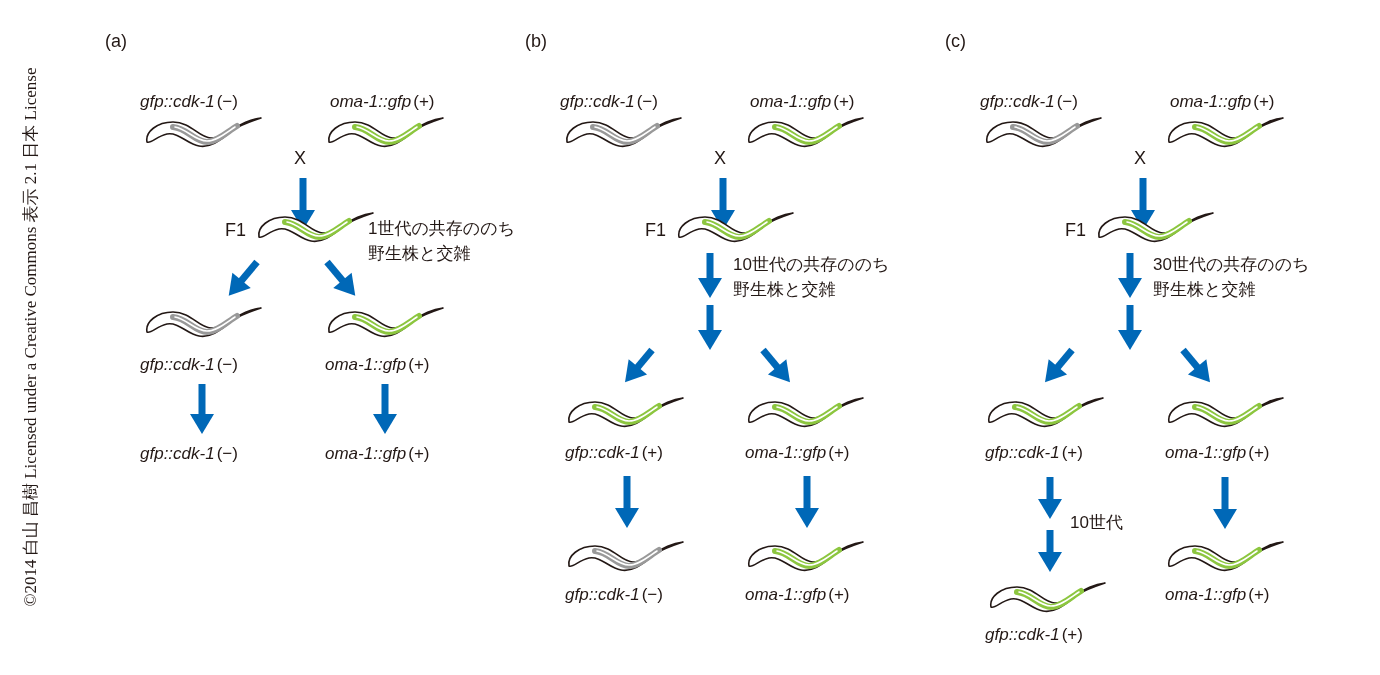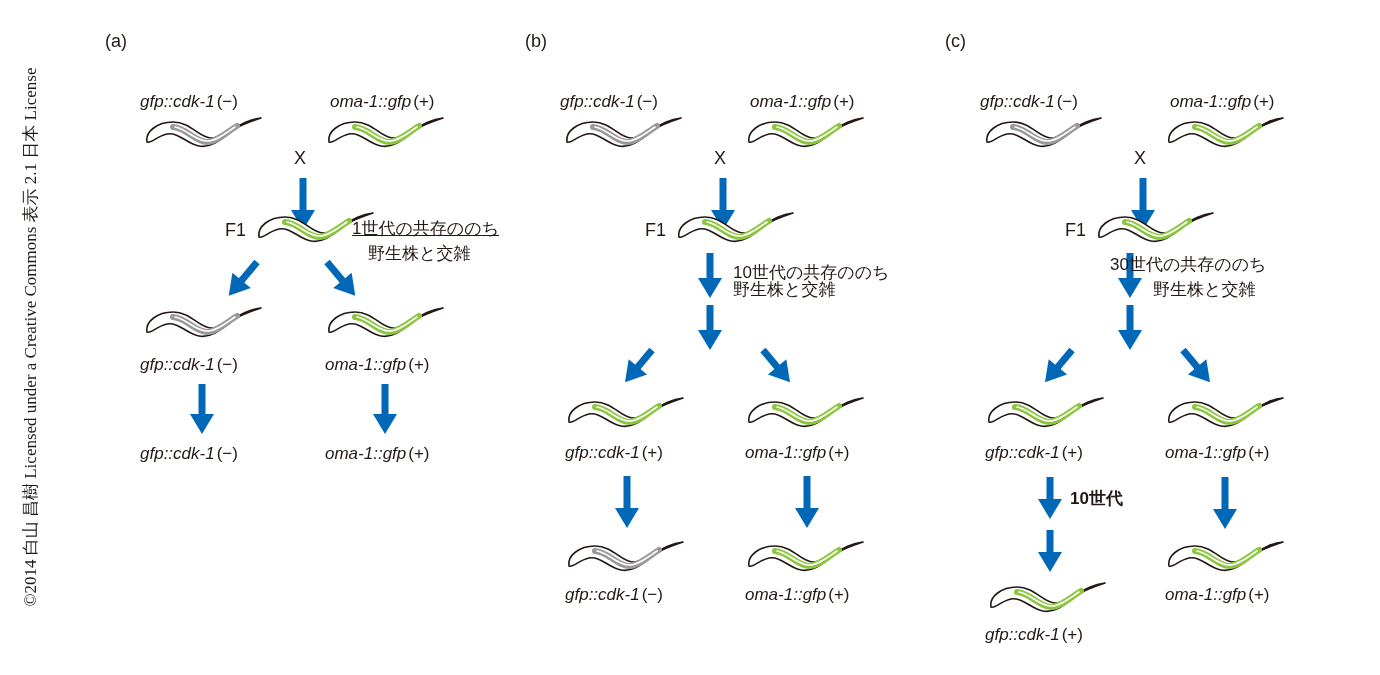--- a/index.html
+++ b/index.html
@@ -43,21 +43,21 @@
       <rect x="11.5" y="0" width="7" height="34" fill="#0068b7"></rect>
       <polygon points="3,32 27,32 15,52" fill="#0068b7"></polygon>
     </svg></div>
     <div class="txt" style="font-size: 18px; left: 225px; top: 219px;">F1</div>
     <div class="worm" style="left: 255px; top: 207px;"><svg width="120" height="40" viewBox="0 0 120 40">
       <path d="M4,30 C2,20 14,10 30,10 C48,10 56,26 68,26 C84,26 96,8 118,6
                C106,10 96,14 90,18 C76,30 66,36 56,34 C44,32 36,20 24,22 C14,24 8,32 4,30 Z" fill="#fff" stroke="#231815" stroke-width="1.6" stroke-linejoin="round"></path>
       <path d="M30,15 C44,16 52,30 64,30 C74,30 84,20 94,14" fill="none" stroke="#8cc63f" stroke-width="6" stroke-linecap="round"></path>
       <path d="M32,15 C44,17 52,29 64,29 C74,29 84,20 92,15" fill="none" stroke="#fff" stroke-width="1.6" stroke-linecap="round"></path>
     </svg></div>
-    <div class="txt" style="left: 352px; top: 218px; text-decoration: underline;">1世代の共存ののち</div>
+    <div class="txt" style="left: 368px; top: 218px;">1世代の共存ののち</div>
     <div class="txt" style="left: 368px; top: 243px;">野生株と交雑</div>
     <div class="arrow" style="transform-origin: 15px 0px; transform: rotate(40deg); left: 242px; top: 262px;"><svg width="30" height="44" viewBox="0 0 30 44">
       <rect x="11.5" y="0" width="7" height="26" fill="#0068b7"></rect>
       <polygon points="3,24 27,24 15,44" fill="#0068b7"></polygon>
     </svg></div>
     <div class="arrow" style="transform-origin: 15px 0px; transform: rotate(-40deg); left: 312px; top: 262px;"><svg width="30" height="44" viewBox="0 0 30 44">
       <rect x="11.5" y="0" width="7" height="26" fill="#0068b7"></rect>
       <polygon points="3,24 27,24 15,44" fill="#0068b7"></polygon>
     </svg></div>
     <div class="worm" style="left: 143px; top: 302px;"><svg width="120" height="40" viewBox="0 0 120 40">
@@ -108,21 +108,21 @@
     <div class="worm" style="left: 675px; top: 207px;"><svg width="120" height="40" viewBox="0 0 120 40">
       <path d="M4,30 C2,20 14,10 30,10 C48,10 56,26 68,26 C84,26 96,8 118,6
                C106,10 96,14 90,18 C76,30 66,36 56,34 C44,32 36,20 24,22 C14,24 8,32 4,30 Z" fill="#fff" stroke="#231815" stroke-width="1.6" stroke-linejoin="round"></path>
       <path d="M30,15 C44,16 52,30 64,30 C74,30 84,20 94,14" fill="none" stroke="#8cc63f" stroke-width="6" stroke-linecap="round"></path>
       <path d="M32,15 C44,17 52,29 64,29 C74,29 84,20 92,15" fill="none" stroke="#fff" stroke-width="1.6" stroke-linecap="round"></path>
     </svg></div>
     <div class="arrow" style="transform-origin: 15px 0px; left: 695px; top: 253px;"><svg width="30" height="45" viewBox="0 0 30 45">
       <rect x="11.5" y="0" width="7" height="27" fill="#0068b7"></rect>
       <polygon points="3,25 27,25 15,45" fill="#0068b7"></polygon>
     </svg></div>
-    <div class="txt" style="left: 733px; top: 262px;">10世代の共存ののち</div>
+    <div class="txt" style="left: 733px; top: 254px;">10世代の共存ののち</div>
     <div class="txt" style="left: 733px; top: 279px;">野生株と交雑</div>
     <div class="arrow" style="transform-origin: 15px 0px; left: 695px; top: 305px;"><svg width="30" height="45" viewBox="0 0 30 45">
       <rect x="11.5" y="0" width="7" height="27" fill="#0068b7"></rect>
       <polygon points="3,25 27,25 15,45" fill="#0068b7"></polygon>
     </svg></div>
     <div class="arrow" style="transform-origin: 15px 0px; transform: rotate(40deg); left: 637px; top: 350px;"><svg width="30" height="42" viewBox="0 0 30 42">
       <rect x="11.5" y="0" width="7" height="24" fill="#0068b7"></rect>
       <polygon points="3,22 27,22 15,42" fill="#0068b7"></polygon>
     </svg></div>
     <div class="arrow" style="transform-origin: 15px 0px; transform: rotate(-40deg); left: 748px; top: 350px;"><svg width="30" height="42" viewBox="0 0 30 42">
@@ -189,21 +189,21 @@
     <div class="worm" style="left: 1095px; top: 207px;"><svg width="120" height="40" viewBox="0 0 120 40">
       <path d="M4,30 C2,20 14,10 30,10 C48,10 56,26 68,26 C84,26 96,8 118,6
                C106,10 96,14 90,18 C76,30 66,36 56,34 C44,32 36,20 24,22 C14,24 8,32 4,30 Z" fill="#fff" stroke="#231815" stroke-width="1.6" stroke-linejoin="round"></path>
       <path d="M30,15 C44,16 52,30 64,30 C74,30 84,20 94,14" fill="none" stroke="#8cc63f" stroke-width="6" stroke-linecap="round"></path>
       <path d="M32,15 C44,17 52,29 64,29 C74,29 84,20 92,15" fill="none" stroke="#fff" stroke-width="1.6" stroke-linecap="round"></path>
     </svg></div>
     <div class="arrow" style="transform-origin: 15px 0px; left: 1115px; top: 253px;"><svg width="30" height="45" viewBox="0 0 30 45">
       <rect x="11.5" y="0" width="7" height="27" fill="#0068b7"></rect>
       <polygon points="3,25 27,25 15,45" fill="#0068b7"></polygon>
     </svg></div>
-    <div class="txt" style="left: 1110px; top: 254px;">30世代の共存ののち</div>
+    <div class="txt" style="left: 1153px; top: 254px;">30世代の共存ののち</div>
     <div class="txt" style="left: 1153px; top: 279px;">野生株と交雑</div>
     <div class="arrow" style="transform-origin: 15px 0px; left: 1115px; top: 305px;"><svg width="30" height="45" viewBox="0 0 30 45">
       <rect x="11.5" y="0" width="7" height="27" fill="#0068b7"></rect>
       <polygon points="3,25 27,25 15,45" fill="#0068b7"></polygon>
     </svg></div>
     <div class="arrow" style="transform-origin: 15px 0px; transform: rotate(40deg); left: 1057px; top: 350px;"><svg width="30" height="42" viewBox="0 0 30 42">
       <rect x="11.5" y="0" width="7" height="24" fill="#0068b7"></rect>
       <polygon points="3,22 27,22 15,42" fill="#0068b7"></polygon>
     </svg></div>
     <div class="arrow" style="transform-origin: 15px 0px; transform: rotate(-40deg); left: 1168px; top: 350px;"><svg width="30" height="42" viewBox="0 0 30 42">
@@ -221,21 +221,21 @@
                C106,10 96,14 90,18 C76,30 66,36 56,34 C44,32 36,20 24,22 C14,24 8,32 4,30 Z" fill="#fff" stroke="#231815" stroke-width="1.6" stroke-linejoin="round"></path>
       <path d="M30,15 C44,16 52,30 64,30 C74,30 84,20 94,14" fill="none" stroke="#8cc63f" stroke-width="6" stroke-linecap="round"></path>
       <path d="M32,15 C44,17 52,29 64,29 C74,29 84,20 92,15" fill="none" stroke="#fff" stroke-width="1.6" stroke-linecap="round"></path>
     </svg></div>
     <div class="geno" style="left: 985px; top: 443px;"><i>gfp::cdk-1</i><span class="sign">(+)</span></div>
     <div class="geno" style="left: 1165px; top: 443px;"><i>oma-1::gfp</i><span class="sign">(+)</span></div>
     <div class="arrow" style="transform-origin: 15px 0px; left: 1035px; top: 477px;"><svg width="30" height="42" viewBox="0 0 30 42">
       <rect x="11.5" y="0" width="7" height="24" fill="#0068b7"></rect>
       <polygon points="3,22 27,22 15,42" fill="#0068b7"></polygon>
     </svg></div>
-    <div class="txt" style="left: 1070px; top: 488px; font-weight: bold;">10世代</div>
+    <div class="txt" style="left: 1070px; top: 512px;">10世代</div>
     <div class="arrow" style="transform-origin: 15px 0px; left: 1035px; top: 530px;"><svg width="30" height="42" viewBox="0 0 30 42">
       <rect x="11.5" y="0" width="7" height="24" fill="#0068b7"></rect>
       <polygon points="3,22 27,22 15,42" fill="#0068b7"></polygon>
     </svg></div>
     <div class="worm" style="left: 987px; top: 577px;"><svg width="120" height="40" viewBox="0 0 120 40">
       <path d="M4,30 C2,20 14,10 30,10 C48,10 56,26 68,26 C84,26 96,8 118,6
                C106,10 96,14 90,18 C76,30 66,36 56,34 C44,32 36,20 24,22 C14,24 8,32 4,30 Z" fill="#fff" stroke="#231815" stroke-width="1.6" stroke-linejoin="round"></path>
       <path d="M30,15 C44,16 52,30 64,30 C74,30 84,20 94,14" fill="none" stroke="#8cc63f" stroke-width="6" stroke-linecap="round"></path>
       <path d="M32,15 C44,17 52,29 64,29 C74,29 84,20 92,15" fill="none" stroke="#fff" stroke-width="1.6" stroke-linecap="round"></path>
     </svg></div>

